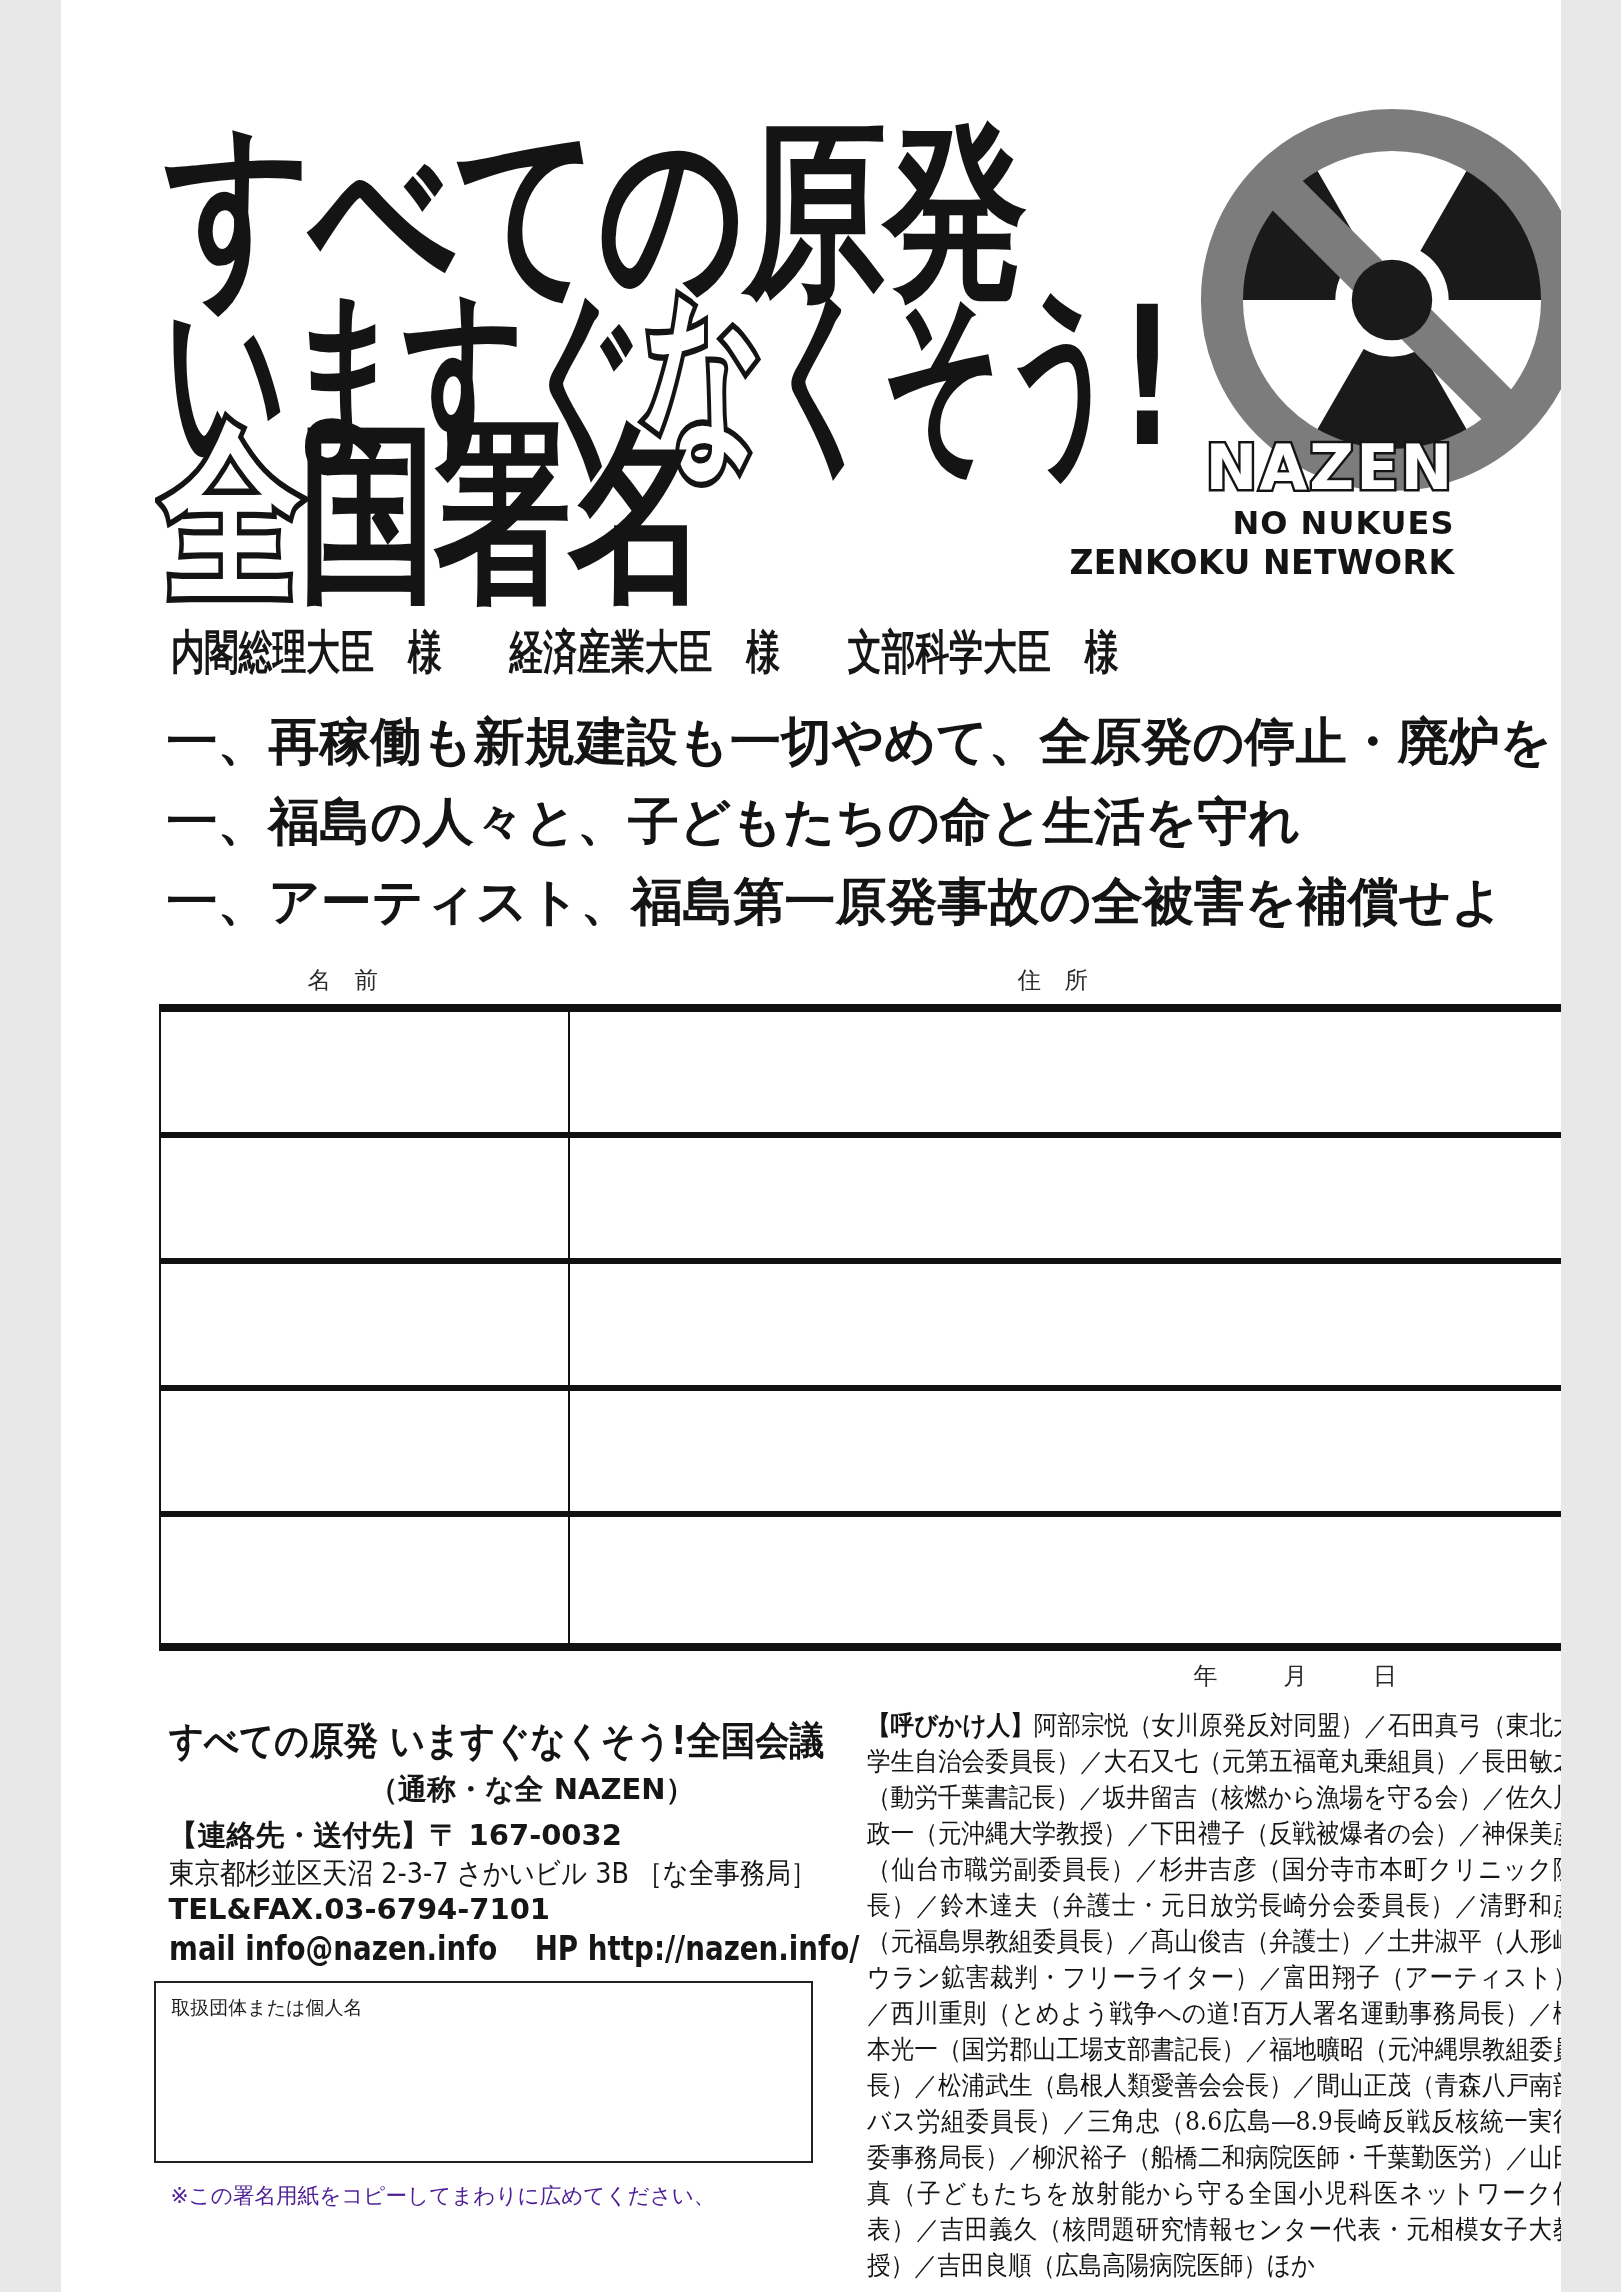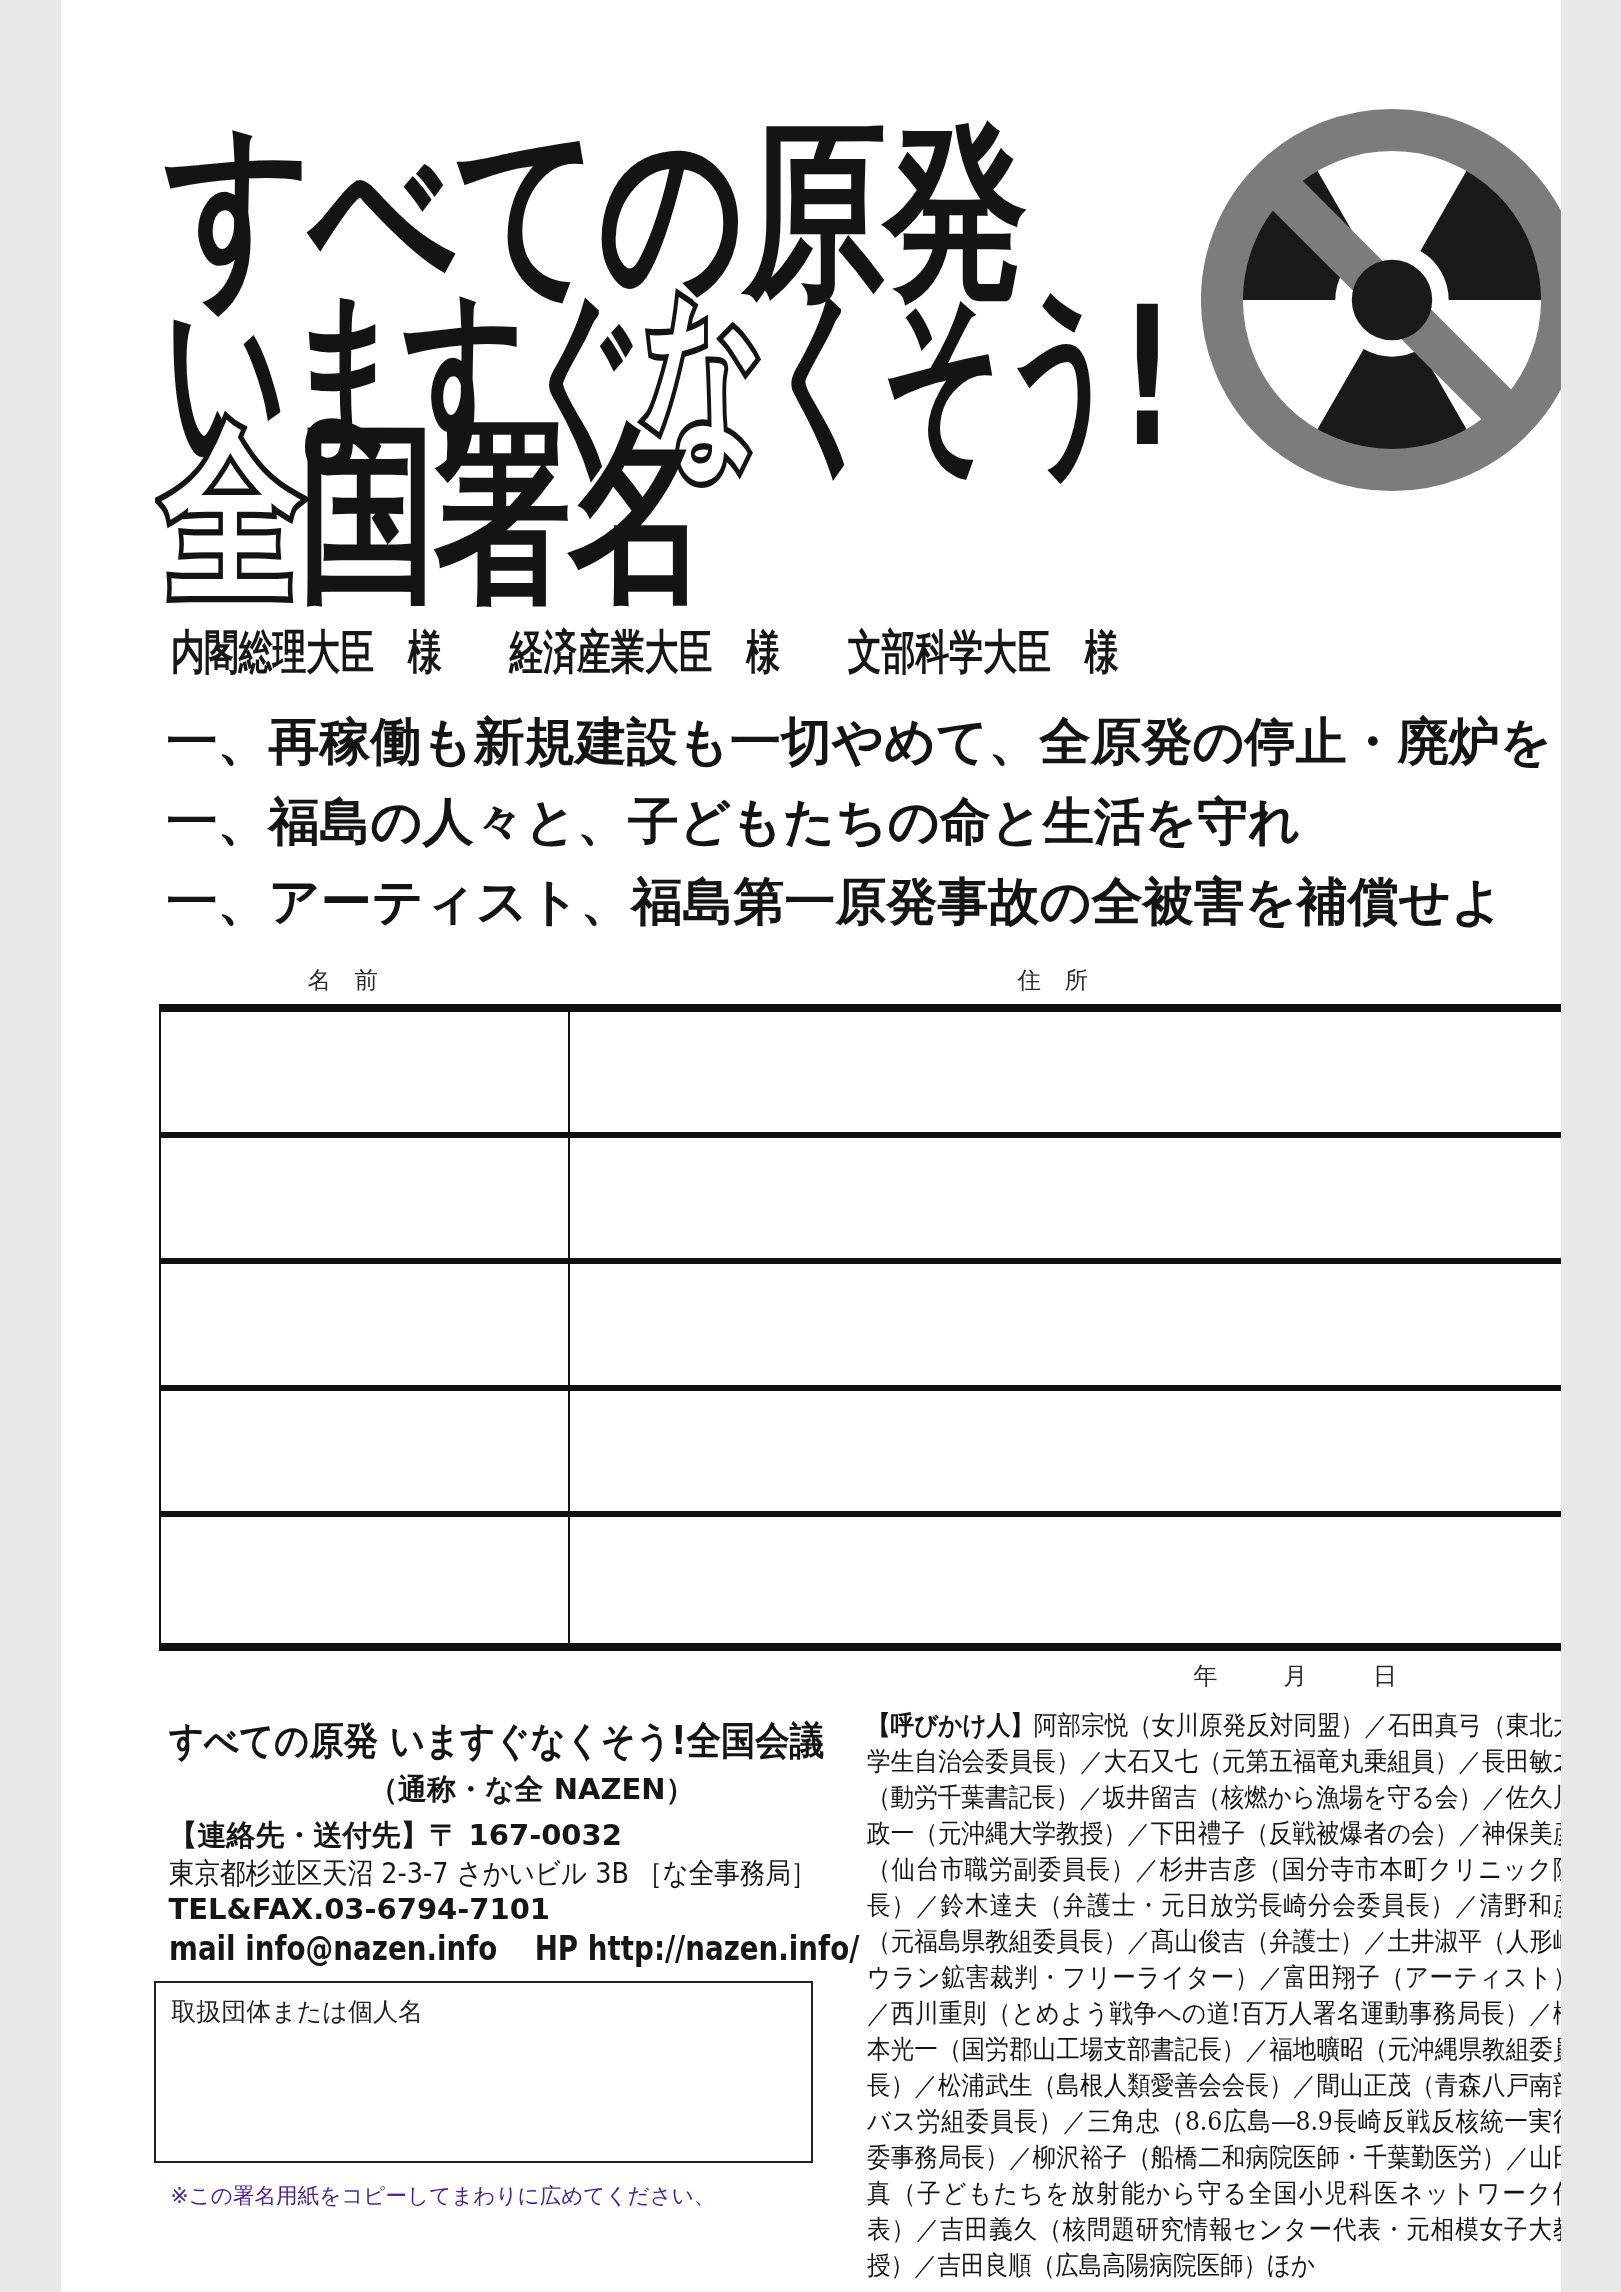--- a/index.html
+++ b/index.html
@@ -182,21 +182,21 @@
     left: 93px;
     top: 1981px;
     width: 659px;
     height: 182px;
     box-sizing: border-box;
     border: 2.9px solid #222;
     background: #fff;
   }
   .handler-box-label {
     padding: 11.8px 0 0 15.7px;
-    font-size: 25px;
+    font-size: 19px;
     color: #1d1d1d;
   }
   .footnote {
     position: absolute;
     left: 110px;
     top: 2181px;
     font-size: 21.6px;
     color: #4c1d95;
     white-space: nowrap;
   }
@@ -241,20 +241,25 @@
       <path d="M241,156.3 L292.5,67.1 A165,165 0 0 1 375,210 L272,210 A62,62 0 0 0 241,156.3 Z"></path>
       <path d="M148,210 L45,210 A165,165 0 0 1 127.5,67.1 L179,156.3 A62,62 0 0 0 148,210 Z"></path>
       <path d="M241,263.7 L292.5,352.9 A165,165 0 0 1 127.5,352.9 L179,263.7 A62,62 0 0 0 241,263.7 Z"></path>
     </g>
 
     <circle cx="210" cy="210" r="186" fill="none" stroke="#7c7c7c" stroke-width="46"></circle>
     <line x1="79" y1="79" x2="341" y2="341" stroke="#7c7c7c" stroke-width="46"></line>
 
     <circle cx="210" cy="210" r="44" fill="#1a1a1a"></circle>
   </svg>
+  <div class="logo-text">
+    <div class="logo-nazen">NAZEN</div>
+    <div class="logo-sub">NO NUKUES</div>
+    <div class="logo-sub2">ZENKOKU NETWORK</div>
+  </div>
 
   <div class="addressees mincho">内閣総理大臣　様　　経済産業大臣　様　　文部科学大臣　様</div>
 
   <div class="demand d2">一、福島の人々と、子どもたちの命と生活を守れ</div>
   <div class="demand d1">一、再稼働も新規建設も一切やめて、全原発の停止・廃炉を</div>
   <div class="demand d3">一、アーティスト、福島第一原発事故の全被害を補償せよ</div>
 
   <div class="col-header name mincho">名　前</div>
   <div class="col-header addr mincho">住　所</div>
 

